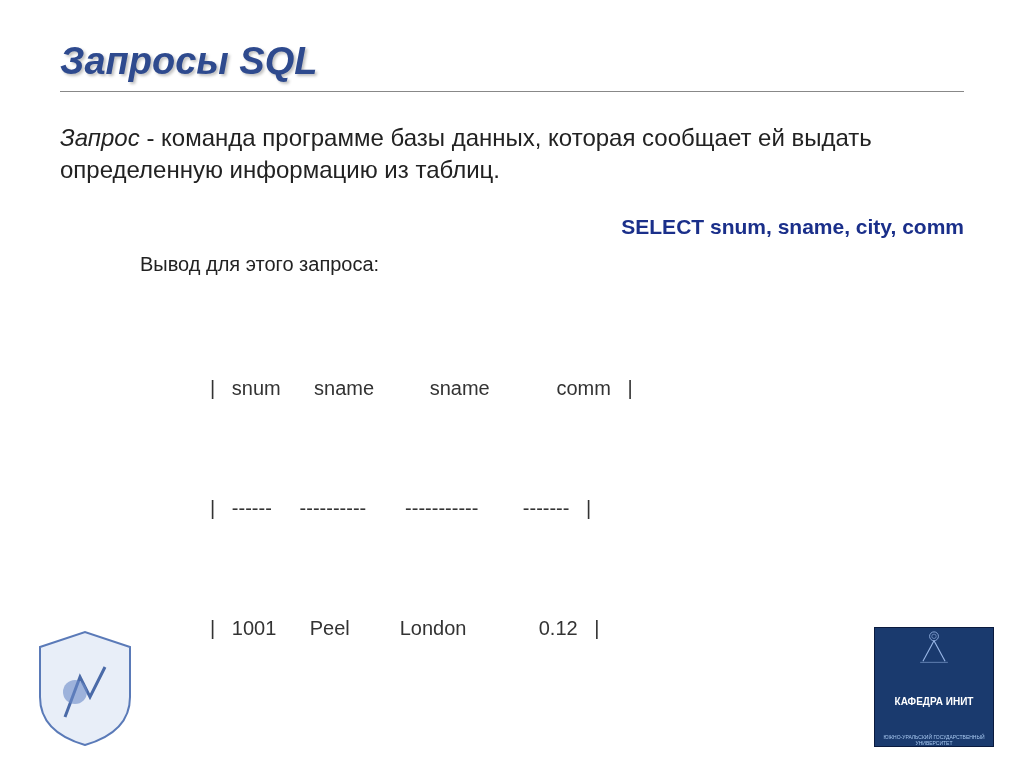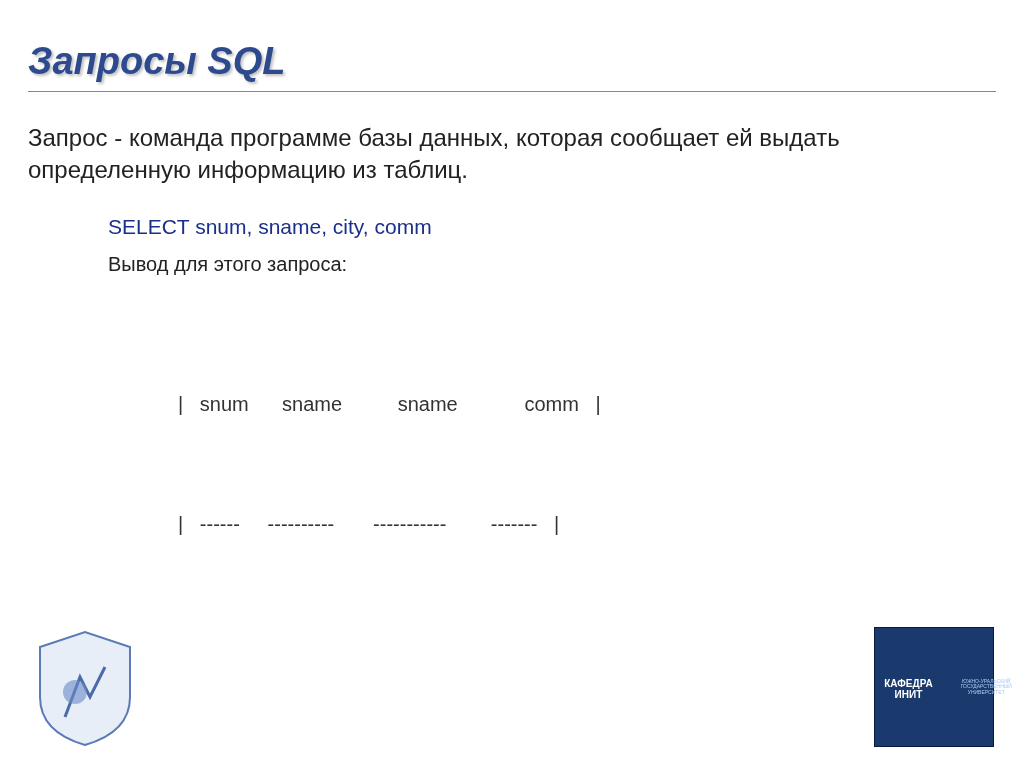--- a/index.html
+++ b/index.html
@@ -7,21 +7,21 @@
       width: 1024px;
       height: 767px;
       background: #fff;
       font-family: Arial, sans-serif;
       position: relative;
       overflow: hidden;
     }
     .slide {
       width: 100%;
       height: 100%;
-      padding: 40px 28px;
+      padding: 40px 60px;
       position: relative;
     }
     .title {
       font-size: 38px;
       font-weight: bold;
       font-style: italic;
       color: #2e4a8e;
       text-shadow: 2px 2px 3px rgba(0,0,0,0.25);
       margin-bottom: 8px;
     }
@@ -29,39 +29,41 @@
       border-bottom: 1px solid #888;
       margin-bottom: 30px;
     }
     .description {
       font-size: 24px;
       color: #222;
       line-height: 1.35;
       margin-bottom: 28px;
     }
     .description .term {
+      font-style: italic;
       margin-top: 22px;
     }
     .sql-block {
       margin-left: 80px;
     }
     .sql-line {
       font-family: Arial, sans-serif;
       font-size: 21px;
-      font-weight: normal;
+      font-weight: bold;
       color: #1a2f8a;
       margin-bottom: 14px;
+      text-align: right;
     }
     .sql-line2 {
       margin-left: 70px;
     }
     .output-label {
       font-size: 20px;
       color: #222;
-      margin-bottom: 28px;
+      margin-bottom: 12px;
     }
     .output-table {
       margin-left: 70px;
       font-family: Arial, sans-serif;
       font-size: 20px;
       color: #333;
       line-height: 2.0;
       white-space: pre;
     }
     .logo-left {
@@ -72,21 +74,21 @@
       height: 120px;
     }
     .logo-right {
       position: absolute;
       bottom: 20px;
       right: 30px;
       width: 120px;
       height: 120px;
       background: #1a3a6e;
       display: flex;
-      flex-direction: row;
+      flex-direction: column;
       align-items: center;
       justify-content: center;
       border: 1px solid #0a1a3e;
       gap: 28px;
     }
     .logo-right-text {
       color: #fff;
       font-size: 10px;
       text-align: center;
       margin-top: 4px;
@@ -109,20 +111,21 @@
   <p class="description">
     <span class="term">Запрос</span><span> - команда программе базы данных, которая сообщает ей выдать определенную информацию из таблиц.</span>
   </p>
 
   <div class="sql-block">
     <div class="sql-line">SELECT snum, sname, city, comm</div>
     <div class="output-label">Вывод для этого запроса:</div>
     <div class="output-table">
       <div>|   snum      sname          sname            comm   |</div>
       <div>|   ------     ----------       -----------        -------   |</div>
+      <div>|   1001      Peel         London             0.12   |</div>
       
       
       
       
       
     </div>
   </div>
 
   <div class="logo-left">
     <svg viewBox="0 0 110 120">

